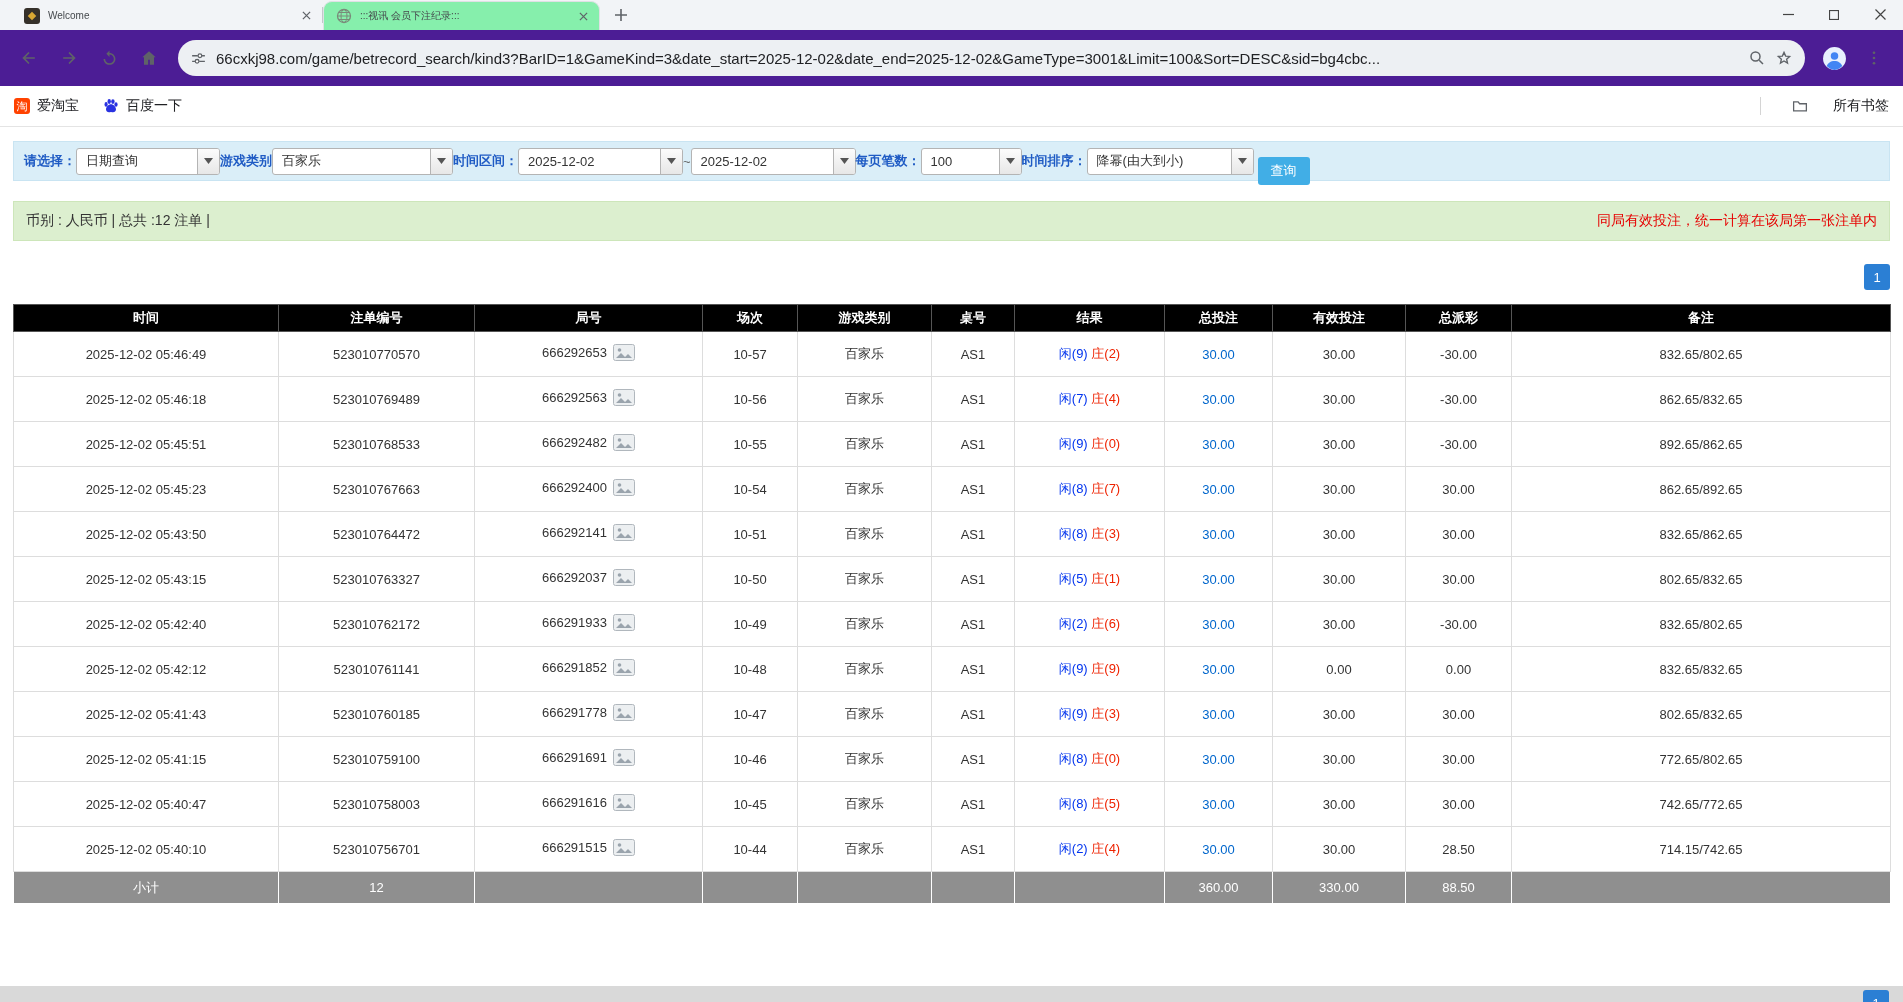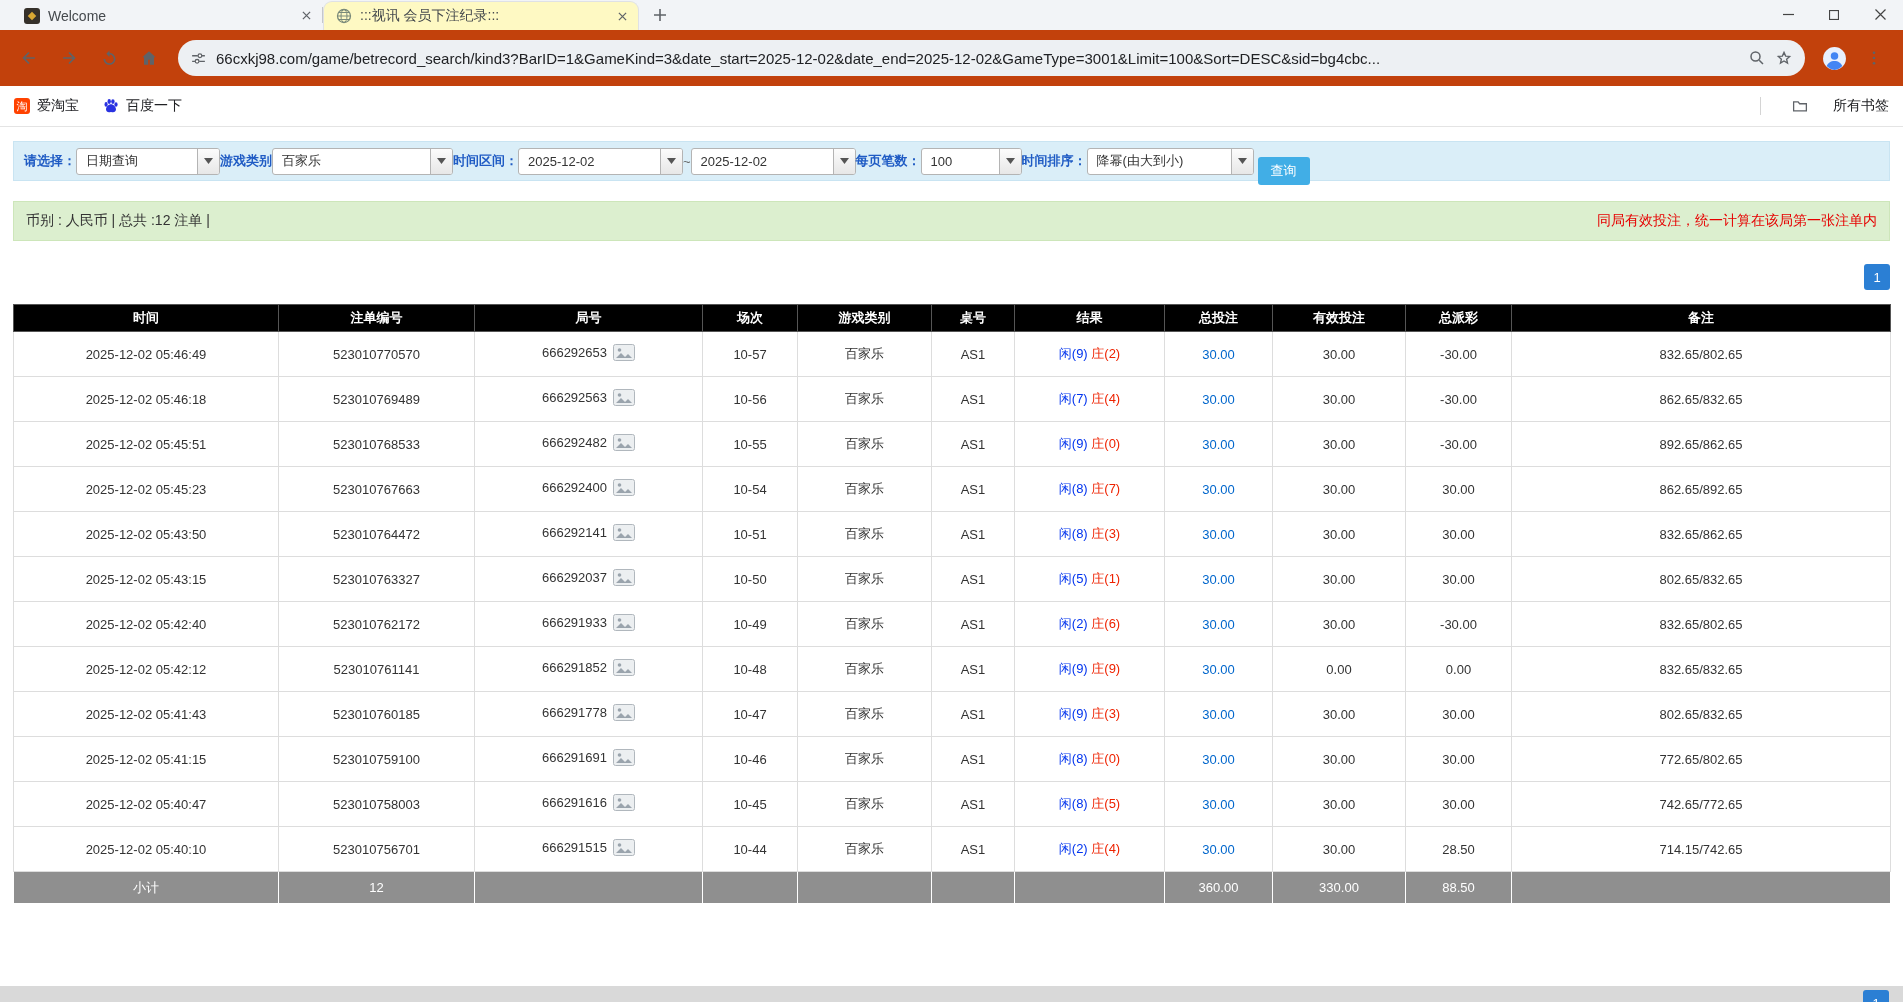--- a/index.html
+++ b/index.html
@@ -2,34 +2,34 @@
 <html><head>
 <meta charset="utf-8">
 <style>
   * { margin:0; padding:0; box-sizing:border-box; }
   html,body { width:1903px; height:1002px; overflow:hidden; background:#fff;
               font-family:"Liberation Sans", sans-serif; }
 
   
   .tabstrip { height:30px; background:#f2f4f7; display:flex; align-items:flex-end; padding-left:12px; }
   .tab { display:flex; align-items:center; gap:8px; height:29px; padding:0 8px 0 12px;
-         font-size:14px; color:#45494d; }
+         font-size:10px; color:#45494d; }
   .tab.inactive { width:310px; }
-  .tab.active { width:316px; background:#fef9c3; border:1px solid #dfe1e5; border-bottom:none;
+  .tab.active { width:277px; background:#86efac; border:1px solid #dfe1e5; border-bottom:none;
                 border-radius:9px 9px 0 0; }
   .tab-divider { width:1px; height:16px; background:#c4c7cc; margin-bottom:7px; }
   .tab-title { flex:1; white-space:nowrap; overflow:hidden; text-overflow:ellipsis; }
   .tab-close { width:16px; height:16px; border-radius:50%; display:flex; align-items:center; justify-content:center; }
   .favicon { width:16px; height:16px; display:flex; align-items:center; justify-content:center; }
   .newtab { width:26px; height:26px; margin:0 0 2px 8px; border-radius:50%;
             display:flex; align-items:center; justify-content:center; }
   .win-controls { margin-left:auto; display:flex; align-self:flex-start; }
   .win-controls .wc { width:46px; height:29px; display:flex; align-items:center; justify-content:center; }
 
-  .toolbar { height:56px; background:#c2410c; display:flex; align-items:center; padding:0 10px; gap:2px; }
+  .toolbar { height:56px; background:#4c1d95; display:flex; align-items:center; padding:0 10px; gap:2px; }
   .nav-btn { width:38px; height:38px; border-radius:50%; display:flex; align-items:center; justify-content:center; }
   .omnibox { flex:1; height:36px; background:#edf0f3; border-radius:18px; display:flex;
              align-items:center; padding:0 12px; gap:9px; margin:0 8px; }
   .url { flex:1; font-size:15px; color:#202124; white-space:nowrap; overflow:hidden; }
   .ob-icon { display:flex; align-items:center; }
 
   .bookmarks { height:41px; background:#fff; border-bottom:1px solid #e4e4e4; display:flex;
                align-items:center; padding:0 14px; gap:24px; font-size:14px; color:#202124; }
   .bm { display:flex; align-items:center; gap:7px; }
   .bm-icon-taobao { width:16px; height:16px; background:#ff4200; color:#fff; border-radius:3px;

